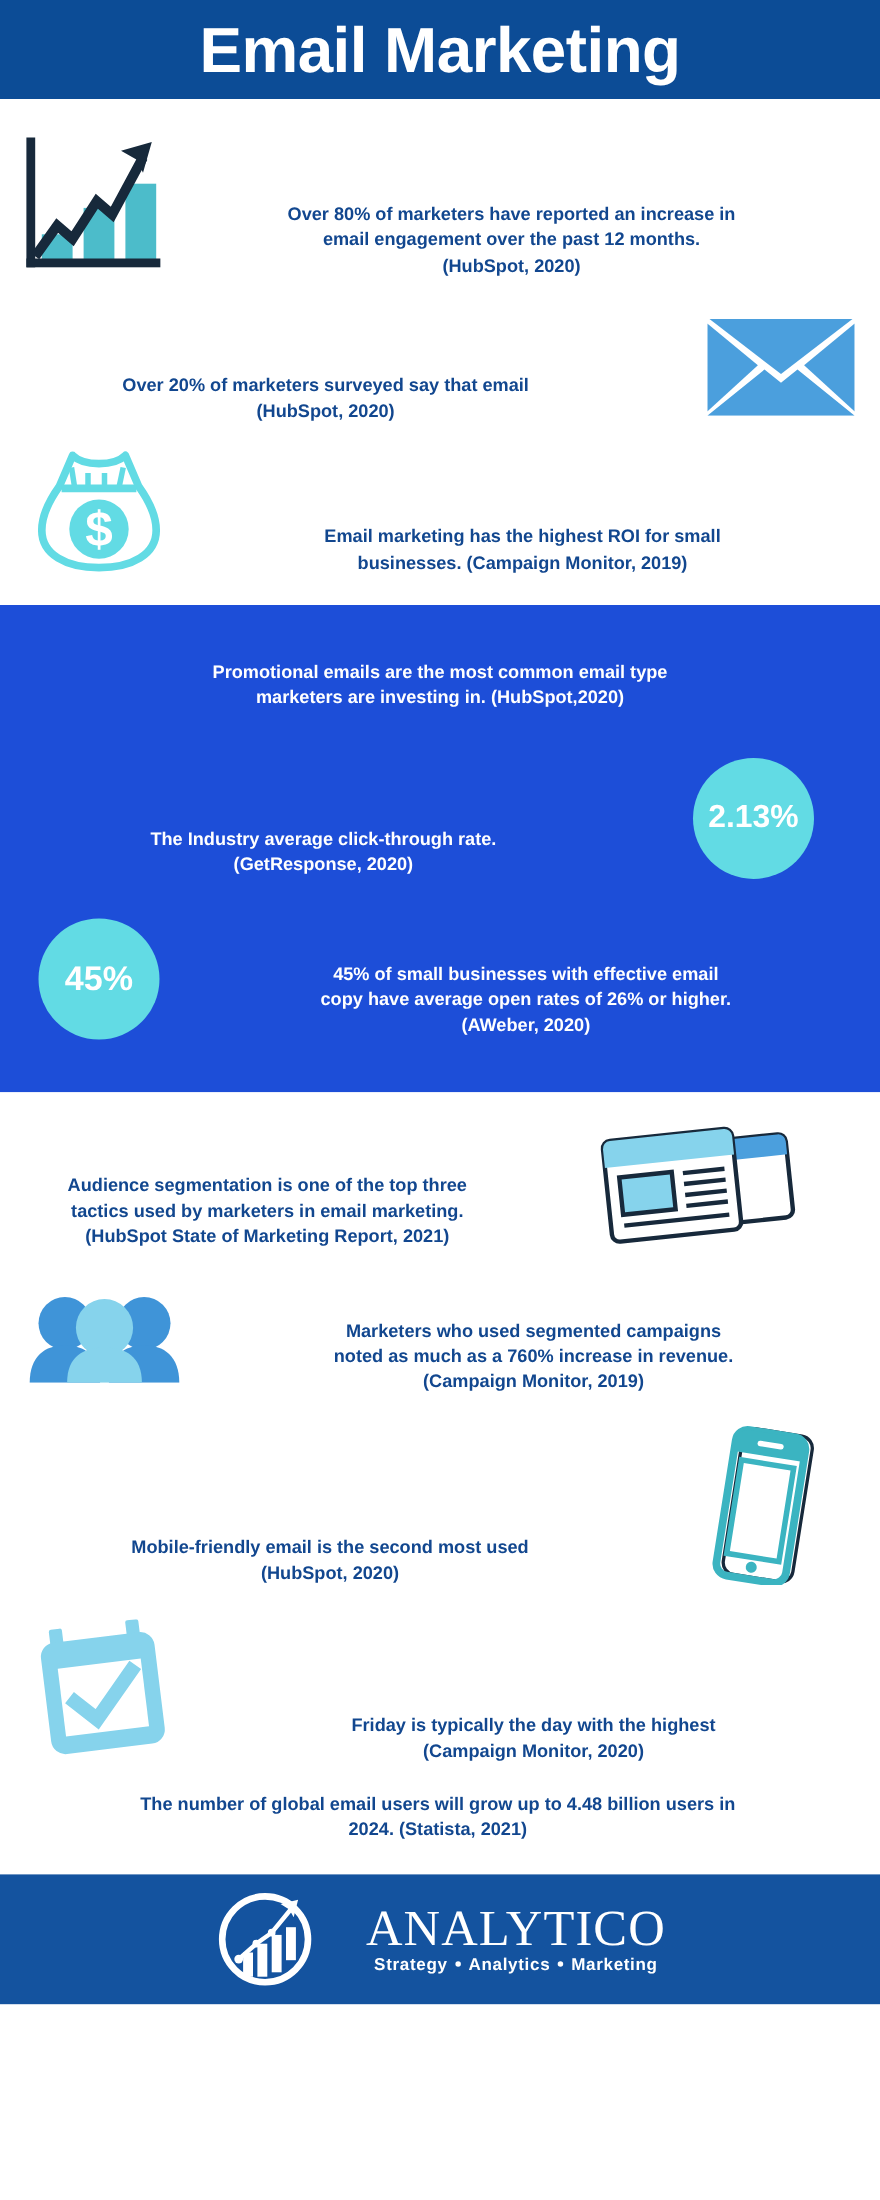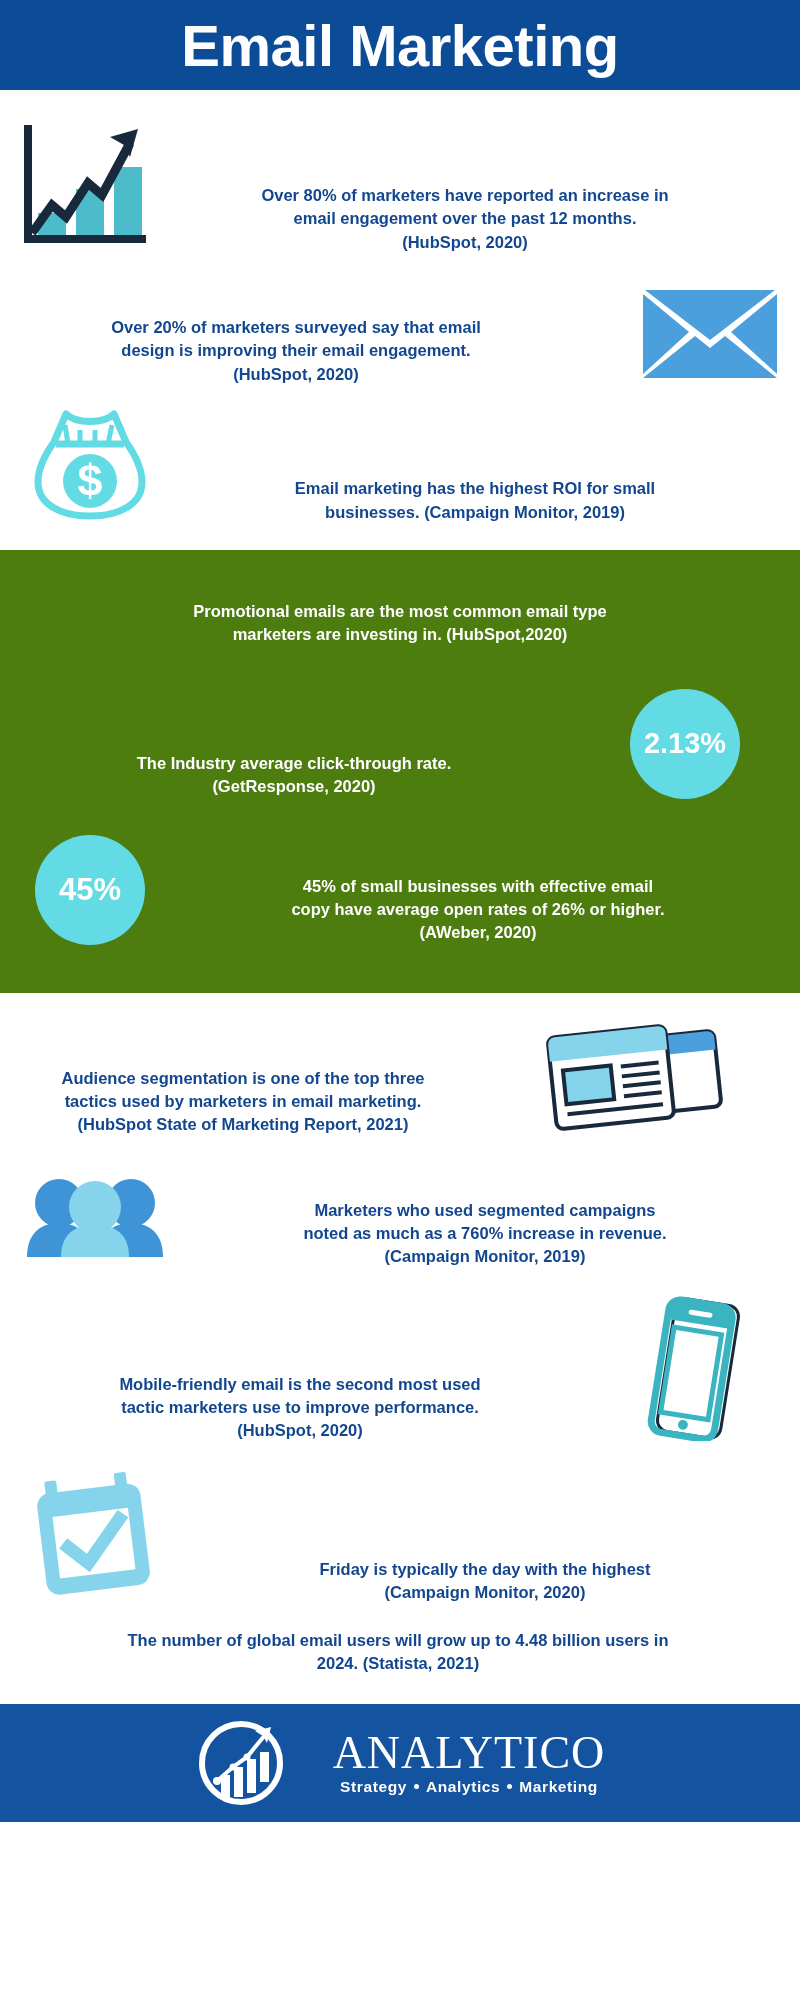--- a/index.html
+++ b/index.html
@@ -16,21 +16,21 @@
     width:800px;height:90px;background:#0c4c96;
     display:flex;align-items:center;justify-content:center;
   }
   .header-title{
     color:#ffffff;font-size:58px;font-weight:bold;letter-spacing:-0.5px;
     font-family:"Liberation Sans", sans-serif;
   }
 
   
   .section-white{background:#ffffff;width:800px;}
-  .section-blue{background:#4d7c0f;width:800px;}
+  .section-blue{background:#1d4ed8;width:800px;}
 
   .row{display:flex;align-items:flex-end;width:800px;box-sizing:border-box;}
   .stat-text{
     font-size:16.5px;font-weight:bold;line-height:1.42;text-align:center;
     font-family:"Liberation Sans", sans-serif;
   }
   .t-blue{color:#12478f;}
   .t-white{color:#ffffff;}
 
   .icon-box{display:flex;align-items:center;justify-content:center;flex:none;}
@@ -87,21 +87,20 @@
       <div class="stat-text t-blue" style="width:610px;padding-right:28px;">
         <div>Over 80% of marketers have reported an increase in</div>
         <div>email engagement over the past 12 months.</div>
         <div>(HubSpot, 2020)</div>
       </div>
     </div>
 
     <div class="row" style="padding:18px 0 8px 0;gap:48px;">
       <div class="stat-text t-blue" style="width:600px;padding-left:20px;">
         <div>Over 20% of marketers surveyed say that email</div>
-        <div>design is improving their email engagement.</div>
         <div>(HubSpot, 2020)</div>
       </div>
       <div class="icon-box" style="width:180px;height:110px;">
         <svg width="134" height="94" viewBox="0 0 134 94">
           <path d="M2 6 L132 6 L67 56 Z" fill="#4b9fdd"></path>
           <path d="M0 10 L0 90 L46 48 Z" fill="#4b9fdd"></path>
           <path d="M134 10 L134 90 L88 48 Z" fill="#4b9fdd"></path>
           <path d="M0 94 L52 52 L67 64 L82 52 L134 94 Z" fill="#4b9fdd"></path>
         </svg>
       </div>
@@ -198,21 +197,20 @@
       <div class="stat-text t-blue" style="width:590px;padding-right:20px;">
         <div>Marketers who used segmented campaigns</div>
         <div>noted as much as a 760% increase in revenue.</div>
         <div>(Campaign Monitor, 2019)</div>
       </div>
     </div>
 
     <div class="row" style="padding:14px 0 10px 0;">
       <div class="stat-text t-blue" style="width:600px;padding-left:0;">
         <div>Mobile-friendly email is the second most used</div>
-        <div>tactic marketers use to improve performance.</div>
         <div>(HubSpot, 2020)</div>
       </div>
       <div class="icon-box" style="width:190px;height:150px;">
         <svg width="110" height="146" viewBox="0 0 110 146">
           <g transform="rotate(9 55 73)">
             <rect x="26" y="6" width="64" height="134" rx="11" fill="none" stroke="#17293b" stroke-width="3"></rect>
             <rect x="20" y="8" width="64" height="134" rx="11" fill="none" stroke="#3bb4c1" stroke-width="7"></rect>
             <path d="M20 19 a11 11 0 0 1 11 -11 h42 a11 11 0 0 1 11 11 v10 h-64 z" fill="#3bb4c1"></path>
             <rect x="40" y="16" width="24" height="5" rx="2.5" fill="#ffffff"></rect>
             <rect x="28" y="36" width="48" height="86" fill="#ffffff" stroke="#3bb4c1" stroke-width="5"></rect>

